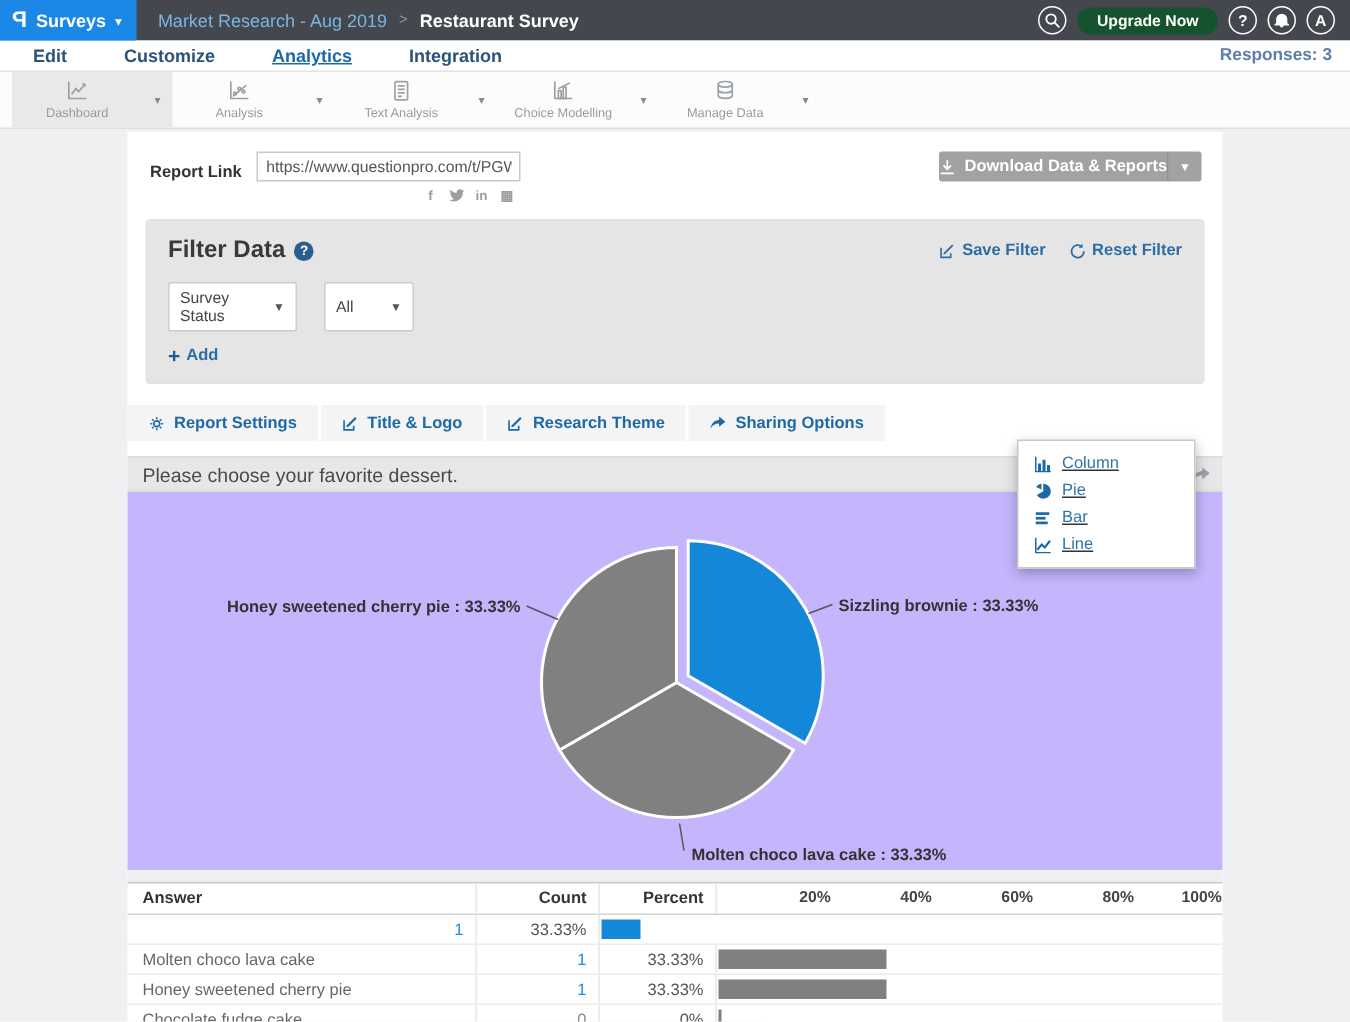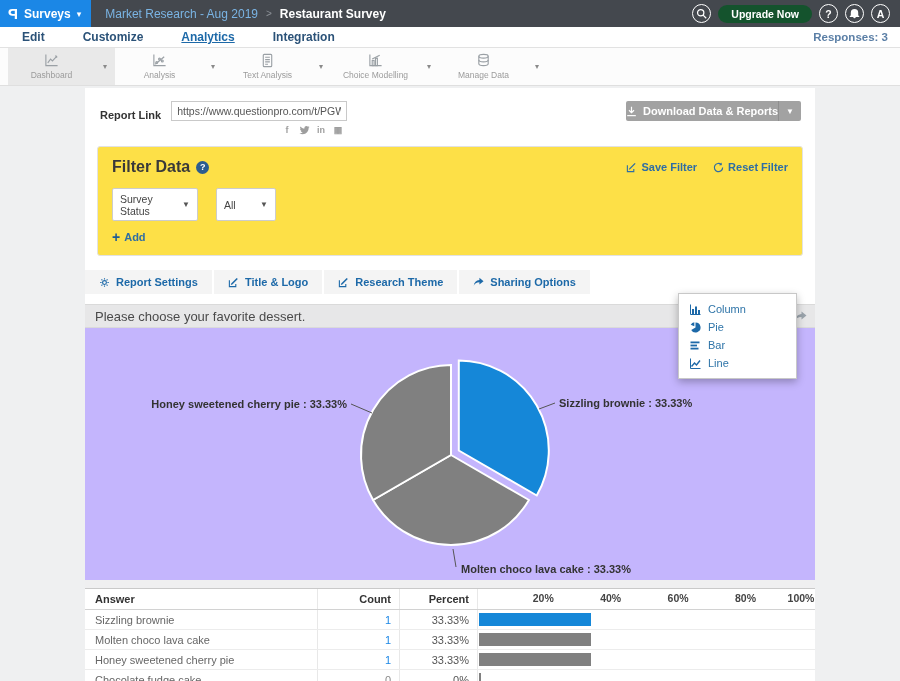--- a/index.html
+++ b/index.html
@@ -46,21 +46,21 @@
   .replabel { font-size: 11px; font-weight: bold; color: #333; margin-right: 10px; }
   .repinput { width: 176px; height: 20px; border: 1px solid #c9c9c9; font-size: 10.5px; color: #555; padding: 0 5px; font-family: "Liberation Sans", sans-serif; }
   .dl { margin-left: auto; display: flex; cursor: pointer; }
   .dl-main { background: #a2a2a2; color: #fff; font-size: 11px; font-weight: bold; padding: 4px 0; border-radius: 2px 0 0 2px; display: flex; gap: 6px; align-items: center; }
   .dl-caret { background: #a2a2a2; border-left: 1px solid #8f8f8f; color: #fff; font-size: 8px; padding: 4px 7px; border-radius: 0 2px 2px 0; display: flex; align-items: center; }
   .socialrow { margin: 3px 0 0 196px; display: flex; gap: 5px; align-items: center; }
   .soc { width: 12px; height: 12px; color: #9e9e9e; font-size: 9px; font-weight: bold; display: flex; align-items: center; justify-content: center; cursor: pointer; }
   .soc svg { width: 11px; height: 11px; fill: #9e9e9e; }
 
   
-  .filter { margin: 10px 12px 0 12px; background: #fde047; border: 1px solid #e2e2e2; border-radius: 3px; padding: 11px 14px 12px 14px; }
+  .filter { margin: 10px 12px 0 12px; background: #e5e5e5; border: 1px solid #e2e2e2; border-radius: 3px; padding: 11px 14px 12px 14px; }
   .fhead { display: flex; align-items: center; }
   .ftitle { font-size: 16px; font-weight: bold; color: #3a3a3a; }
   .fhelp { width: 13px; height: 13px; border-radius: 50%; background: #2c5d8f; color: #fff; font-size: 9px; font-weight: bold;
            display: inline-flex; align-items: center; justify-content: center; margin-left: 6px; cursor: pointer; }
   .flinks { margin-left: auto; display: flex; gap: 16px; }
   .flink { font-size: 11px; font-weight: bold; color: #2e6da4; display: flex; align-items: center; gap: 4px; cursor: pointer; }
   .fselects { display: flex; gap: 18px; margin-top: 12px; }
   .fsel { height: 33px; background: #fff; border: 1px solid #ccc; border-radius: 2px; font-size: 10.5px; color: #444;
           display: flex; align-items: center; justify-content: space-between; padding: 0 7px; cursor: pointer; }
   .fsel .selcaret { font-size: 8px; color: #555; margin-left: 10px; }
@@ -83,21 +83,21 @@
   .icbtn { cursor: pointer; display: inline-flex; align-items: center; gap: 2px; }
   .redbox { border: 2px solid #e01f1f; padding: 1px 3px; display: inline-flex; align-items: center; gap: 3px; }
   .mcaret { font-size: 8px; color: #8a8a8a; }
 
   .qbody { position: relative; height: 252px; background: #c4b5fd; }
   .pielabel { font-size: 11px; font-weight: bold; fill: #333; }
   .leader { stroke: #555; stroke-width: 1; fill: none; }
 
   
   .ddmenu { position: absolute; left: 593px; top: 205px; width: 119px; background: #fff; border: 1px solid #c8c8c8;
-            box-shadow: 0 3px 8px rgba(0,0,0,.28); padding: 6px 0; z-index: 6; }
+            box-shadow: 0 3px 8px rgba(0,0,0,.28); padding: 6px 0; z-index: 6; text-decoration: underline; }
   .dditem { display: flex; align-items: center; gap: 7px; padding: 3px 11px; font-size: 11px; color: #2e74a8; cursor: pointer; }
   .dditem svg { width: 11px; height: 11px; }
 
   
   .gapstrip { height: 8px; background: #efeff0; }
   .rtable { border-top: 1px solid #c9c9c9; }
   .trow { display: grid; grid-template-columns: 233px 82px 78px 337px; align-items: stretch; }
   .trow > div { border-right: 1px solid #e8e8e8; display: flex; align-items: center; }
   .trow > div:last-child { border-right: none; }
   .thead { height: 21px; border-bottom: 1px solid #d2d2d2; font-weight: bold; font-size: 11px; color: #333; }
@@ -415,21 +415,20 @@
         <div class="scalecell">
           <span>20%</span>
           <span>40%</span>
           <span>60%</span>
           <span>80%</span>
           <span>100%</span>
         </div>
       </div>
       <div class="tbody">
         <div class="trow">
-          <div class="c-answer">Sizzling brownie</div>
           <div class="c-num countlink">1</div>
           <div class="c-num c-pct">33.33%</div>
           <div class="barcell">
               <div class="hbar" style="width: 33.33%; background: rgb(21, 135, 216);"></div>
             </div>
         </div>
         <div class="trow">
           <div class="c-answer">Molten choco lava cake</div>
           <div class="c-num countlink">1</div>
           <div class="c-num c-pct">33.33%</div>

